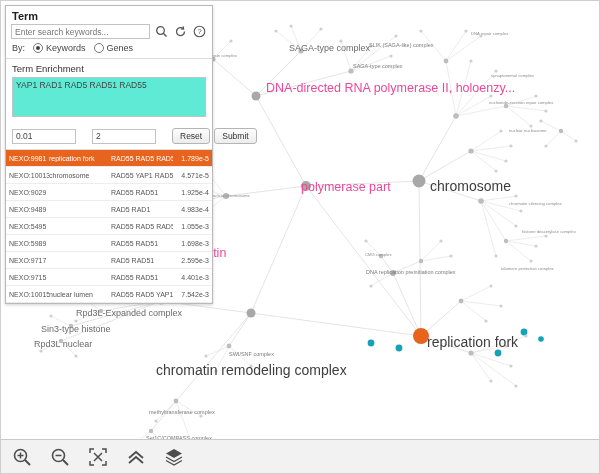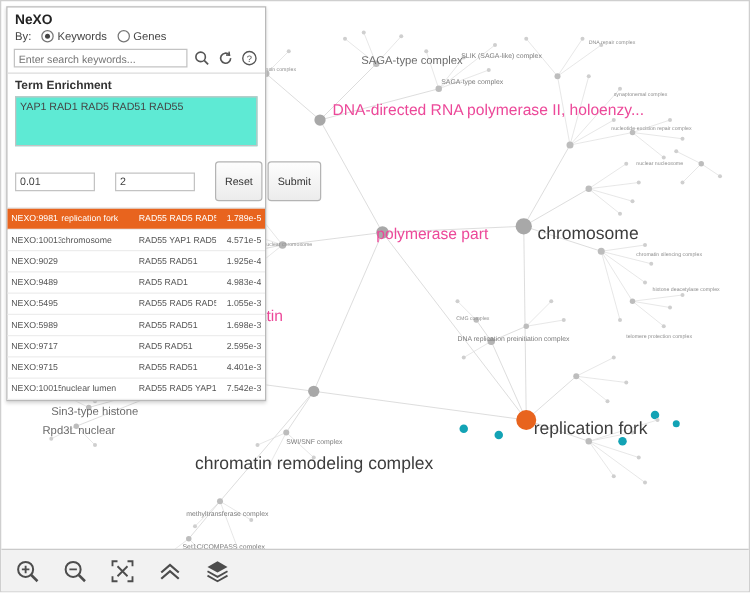--- a/index.html
+++ b/index.html
@@ -110,21 +110,21 @@
     left: 2px; top: 2px;
     width: 4px; height: 4px;
     border-radius: 50%;
     background: #444;
   }
 
   #term-section {
     border-top: 1px solid #dcdcdc;
     padding: 4px 6px 5px 6px;
   }
-  #term-title { font-size: 9.5px; color: #333; margin-bottom: 3px; font-weight: bold; }
+  #term-title { font-size: 9.5px; color: #333; margin-bottom: 3px; }
   #term-box {
     width: 100%;
     height: 40px;
     border: 1px solid #c3c3c3;
     box-sizing: border-box;
     font-size: 8.5px;
     color: #444;
     padding: 2px 3px;
     resize: none;
     font-family: "Liberation Sans", sans-serif;
@@ -141,21 +141,21 @@
     height: 15px;
     font-size: 8.5px;
     border: 1px solid #c3c3c3;
     padding: 1px 3px;
     box-sizing: border-box;
     color: #444;
     background: #fff;
     font-family: "Liberation Sans", sans-serif;
   }
   .btn {
-    height: 32px;
+    height: 16px;
     font-size: 8.5px;
     padding: 0 7px;
     border: 1px solid #b4b4b4;
     border-radius: 3px;
     background: linear-gradient(#fdfdfd, #ececec);
     color: #333;
     cursor: pointer;
     font-family: "Liberation Sans", sans-serif;
   }
   #push-right { margin-left: auto; display: flex; gap: 4px; }
@@ -392,33 +392,21 @@
       <div class="net-label tiny" style="left: 490px; top: 72px;">synaptonemal complex</div>
       <div class="net-label tiny" style="left: 508px; top: 127px;">nuclear nucleosome</div>
       <div class="net-label tiny" style="left: 508px; top: 200px;">chromatin silencing complex</div>
       <div class="net-label tiny" style="left: 521px; top: 228px;">histone deacetylase complex</div>
       <div class="net-label tiny" style="left: 500px; top: 265px;">telomere protection complex</div>
       <div class="net-label tiny" style="left: 188px; top: 192px;">condensed nuclear chromosome</div>
       <div class="net-label tiny" style="left: 200px; top: 52px;">condensin complex</div>
     </div>
 
   <div id="panel">
-    <div id="panel-title">NeXO</div>
-
-    <div id="by-row">
-      <span>By:</span>
-      <label class="radio-item">
-        <span class="radio checked"></span>
-        <span>Keywords</span>
-      </label>
-      <label class="radio-item">
-        <span class="radio"></span>
-        <span>Genes</span>
-      </label>
-    </div>
+    <div id="panel-title">Term</div>
 
     <div id="search-row">
       <input id="search-input" type="text" placeholder="Enter search keywords..." style="">
       <button class="icon-btn" title="Search">
         <svg width="13" height="13" viewBox="0 0 13 13">
             <circle cx="5.5" cy="5.5" r="3.8" fill="none" stroke="#555" stroke-width="1.3"></circle>
             <line x1="8.3" y1="8.3" x2="11.5" y2="11.5" stroke="#555" stroke-width="1.4"></line>
           </svg>
       </button>
       <button class="icon-btn" title="Reset view">
@@ -428,20 +416,32 @@
           </svg>
       </button>
       <button class="icon-btn" title="Help">
         <svg width="13" height="13" viewBox="0 0 13 13">
             <circle cx="6.5" cy="6.5" r="5.3" fill="none" stroke="#555" stroke-width="1.1"></circle>
             <text x="6.5" y="9.4" text-anchor="middle" font-size="7.5" fill="#555" font-family="Liberation Sans">?</text>
           </svg>
       </button>
     </div>
 
+    <div id="by-row">
+      <span>By:</span>
+      <label class="radio-item">
+        <span class="radio checked"></span>
+        <span>Keywords</span>
+      </label>
+      <label class="radio-item">
+        <span class="radio"></span>
+        <span>Genes</span>
+      </label>
+    </div>
+
     <div id="term-section">
       <div id="term-title">Term Enrichment</div>
       <textarea id="term-box" style="">YAP1 RAD1 RAD5 RAD51 RAD55</textarea>
     </div>
 
     <div id="param-row">
       <input class="param-input" type="text" value="0.01" style="">
       <input class="param-input" type="text" value="2" style="">
       <span id="push-right">
         <button class="btn">Reset</button>

